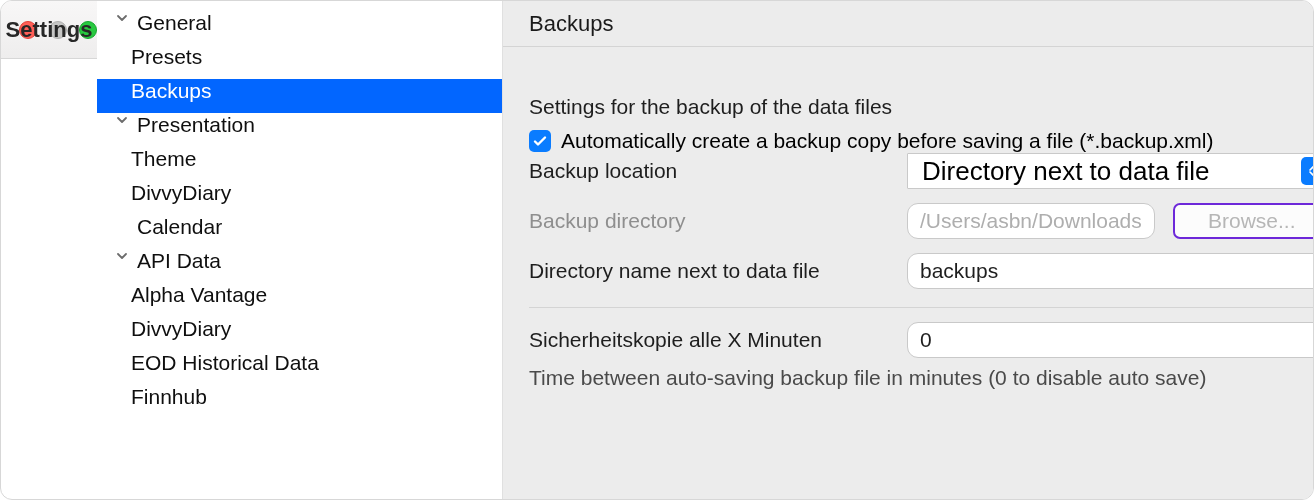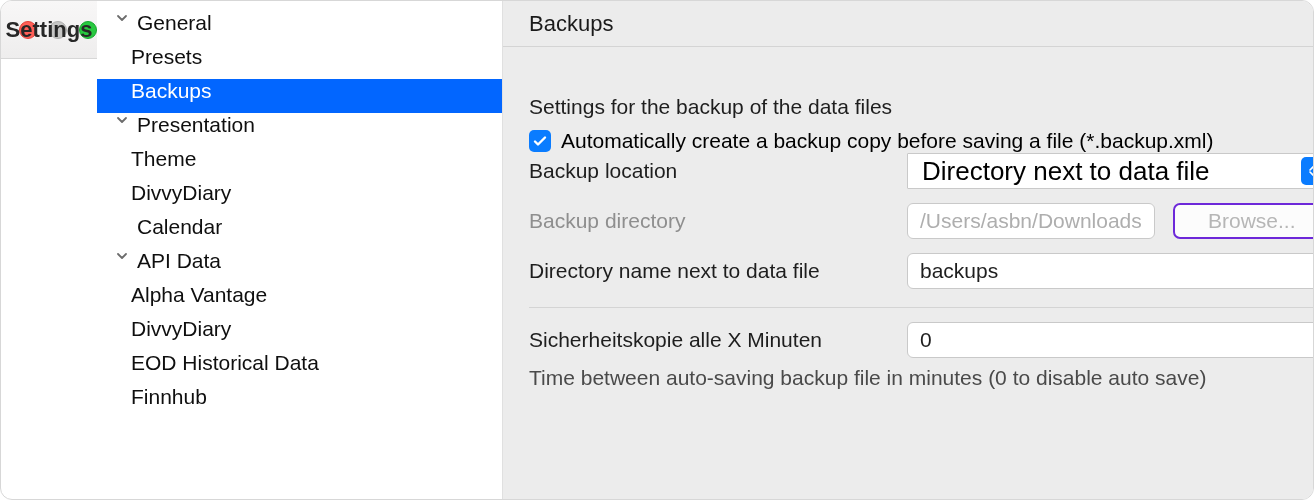--- a/index.html
+++ b/index.html
@@ -119,21 +119,21 @@
     position:absolute; right:3px; top:3px; bottom:3px; width:26px;
     background:#0a7cff;
     border-radius:5px;
     display:flex; flex-direction:column; align-items:center; justify-content:center;
   }
   .select .arrows svg { width:10px; height:6px; }
   .text-input {
     flex:1;
     background:#ffffff;
     border:1px solid #c9c9c9;
-    border-radius:6px;
+    border-radius:11px;
     height:36px;
     padding: 0 12px;
     font-size:21px;
     display:flex; align-items:center;
     color:#1e1e1e;
   }
   .text-input.disabled { color:#aeaeae; }
   .browse-btn {
     width: 158px;
     height: 36px;

